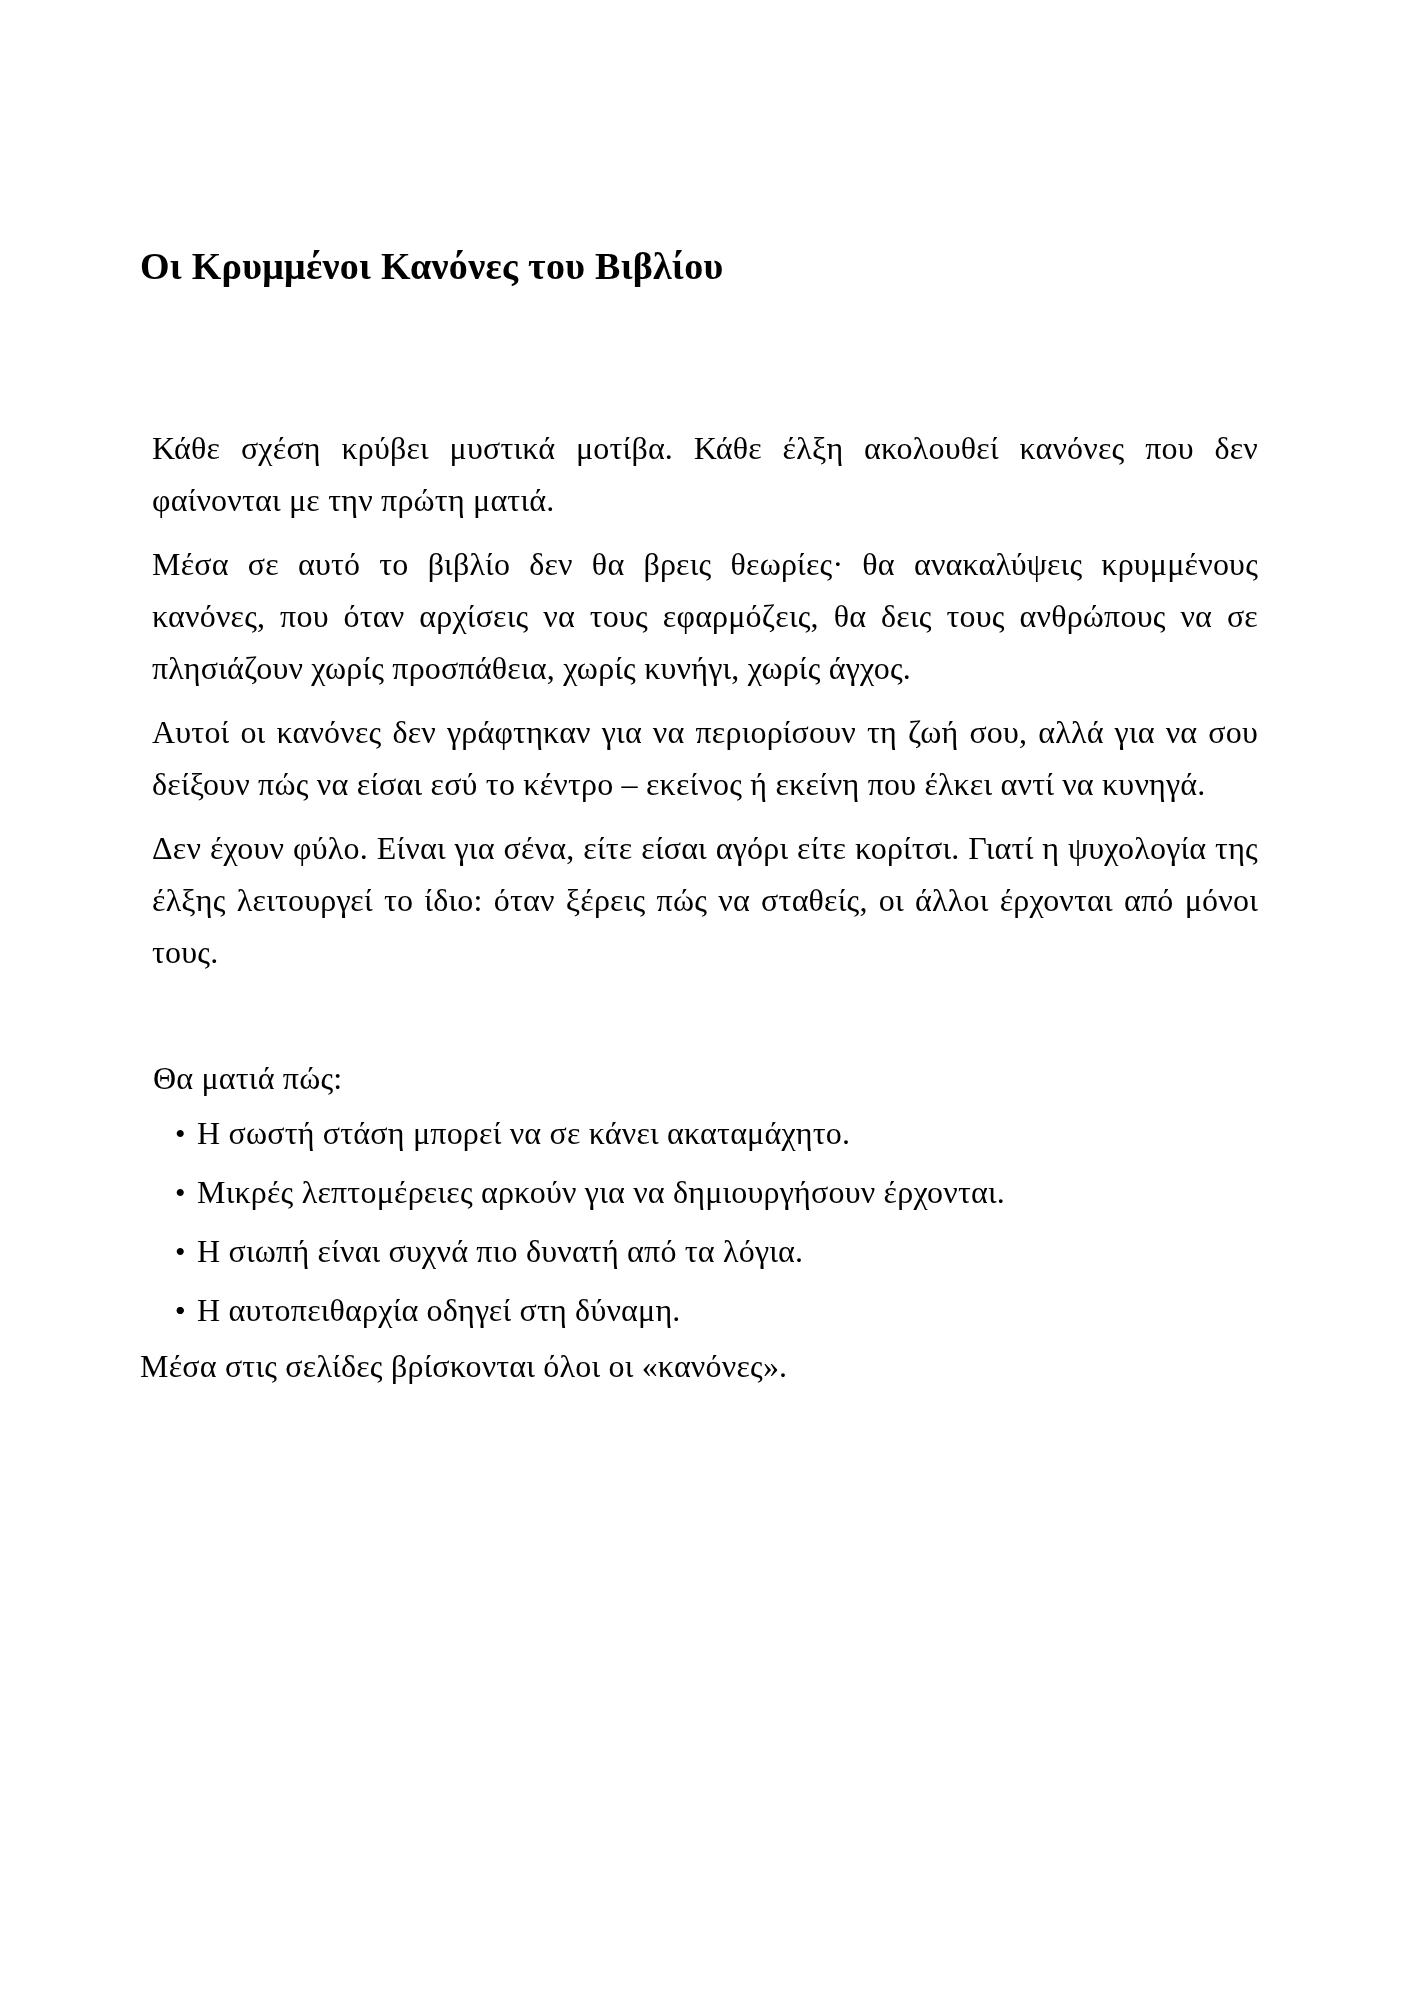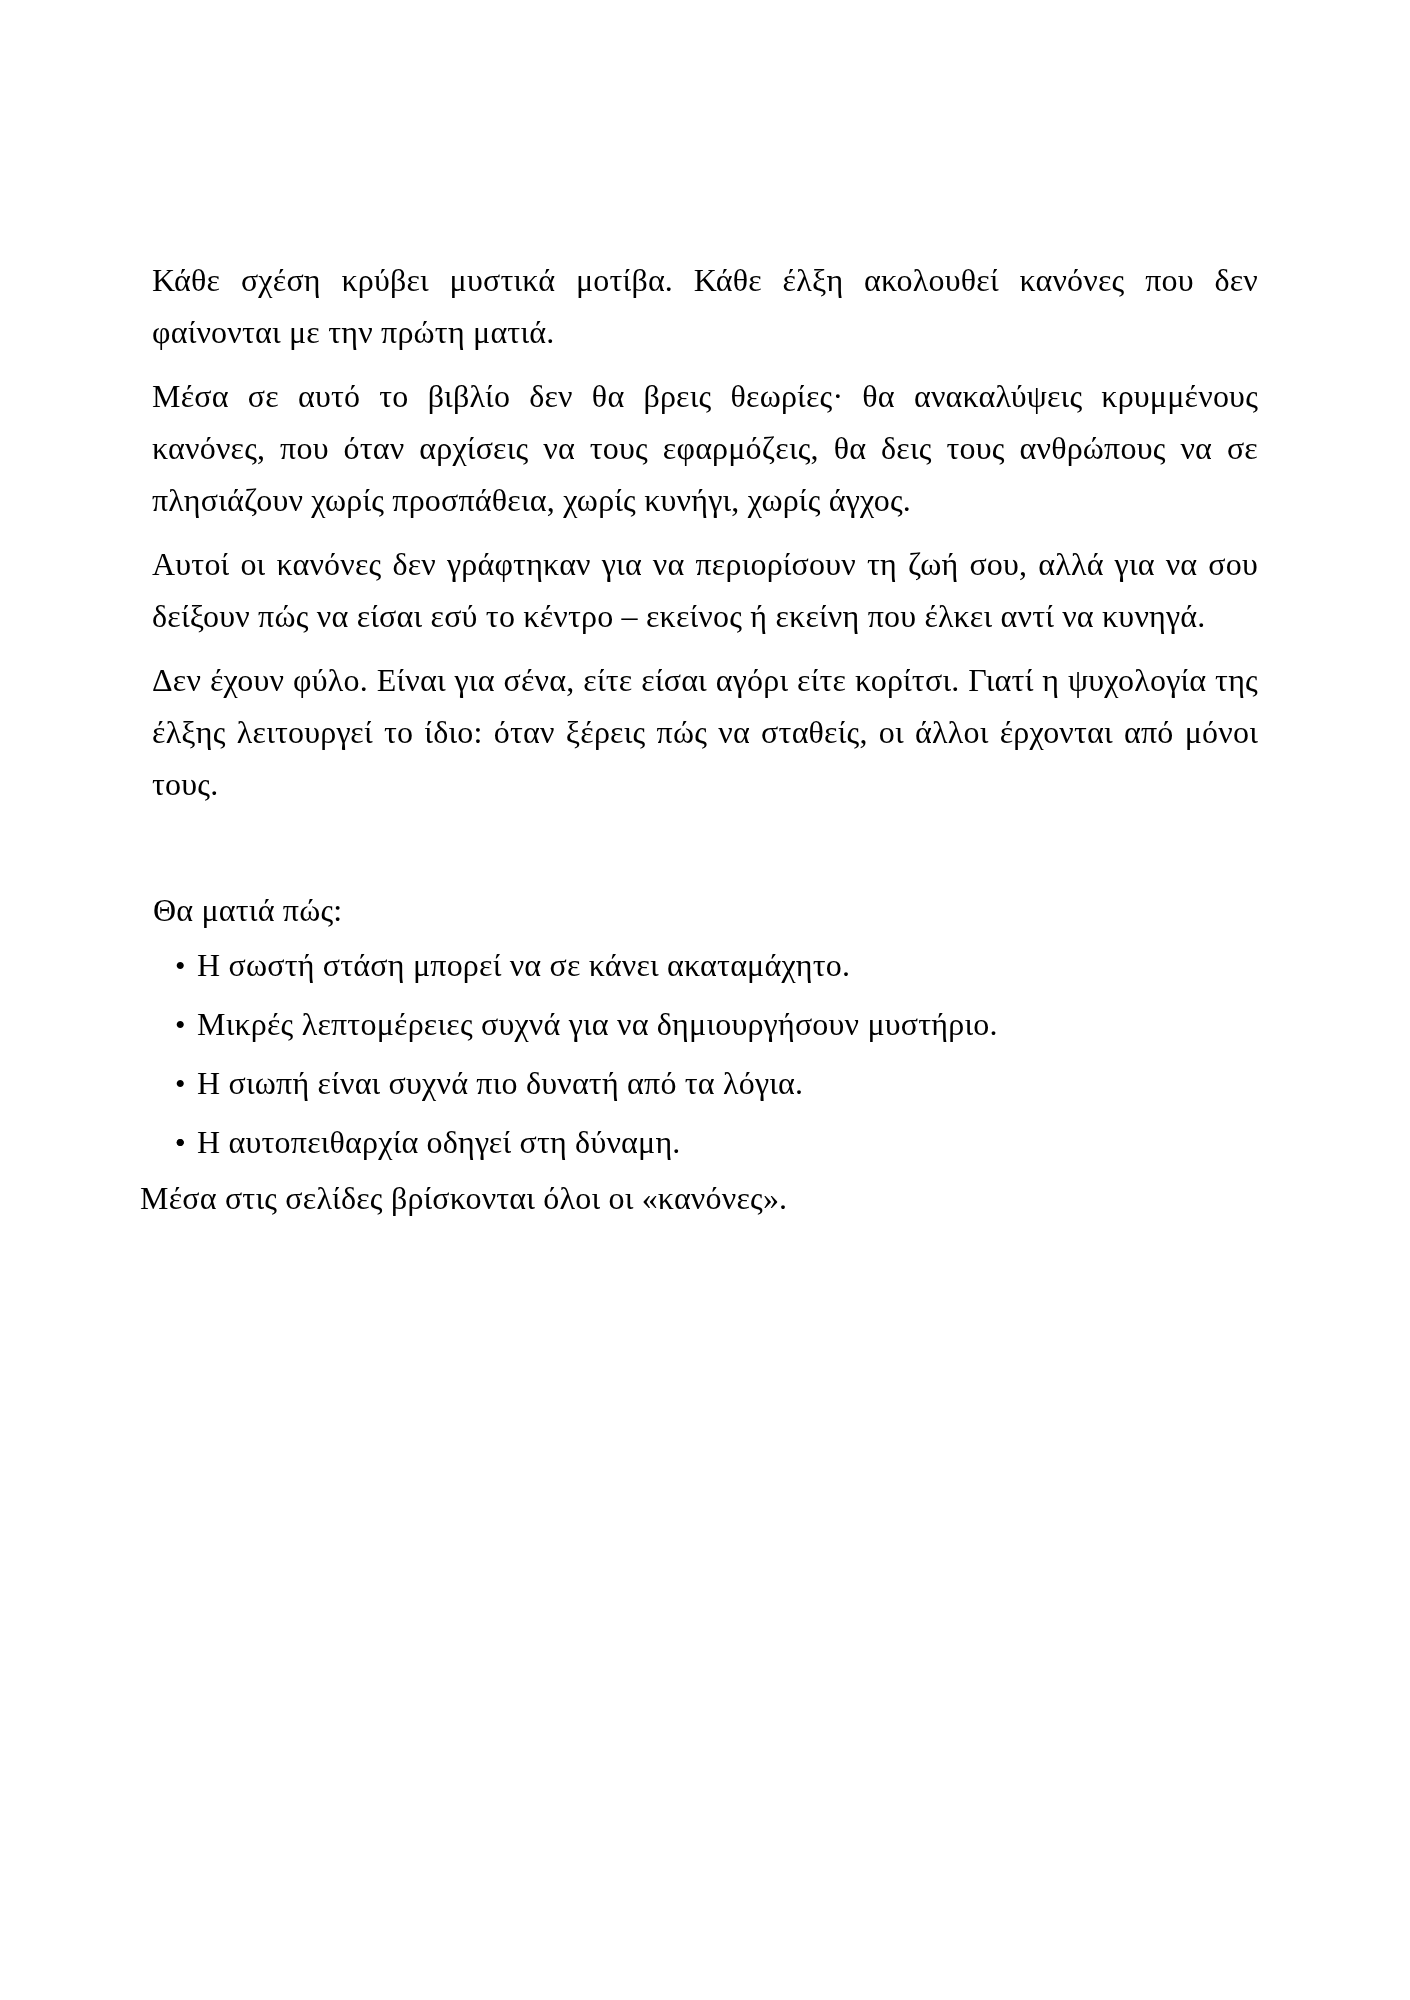--- a/index.html
+++ b/index.html
@@ -73,41 +73,42 @@
     margin: 0;
     text-align: justify;
     letter-spacing: 0.2px;
   }
 </style>
 </head>
 <body>
 
 <div class="page">
 
+  <h1 class="title">Οι Κρυμμένοι Κανόνες του Βιβλίου</h1>
 
   <p class="body-para">Κάθε σχέση κρύβει μυστικά μοτίβα. Κάθε έλξη ακολουθεί κανόνες που δεν φαίνονται με την πρώτη ματιά.</p>
 
   <p class="body-para">Μέσα σε αυτό το βιβλίο δεν θα βρεις θεωρίες· θα ανακαλύψεις κρυμμένους κανόνες, που όταν αρχίσεις να τους εφαρμόζεις, θα δεις τους ανθρώπους να σε πλησιάζουν χωρίς προσπάθεια, χωρίς κυνήγι, χωρίς άγχος.</p>
 
   <p class="body-para">Αυτοί οι κανόνες δεν γράφτηκαν για να περιορίσουν τη ζωή σου, αλλά για να σου δείξουν πώς να είσαι εσύ το κέντρο – εκείνος ή εκείνη που έλκει αντί να κυνηγά.</p>
 
   <p class="body-para">Δεν έχουν φύλο. Είναι για σένα, είτε είσαι αγόρι είτε κορίτσι. Γιατί η ψυχολογία της έλξης λειτουργεί το ίδιο: όταν ξέρεις πώς να σταθείς, οι άλλοι έρχονται από μόνοι τους.</p>
 
   <div class="spacer-a"></div>
 
   <p class="list-intro">Θα ματιά πώς:</p>
 
   <ul class="rules-list">
     <li>
       <span class="bullet">•</span>
       <span>Η σωστή στάση μπορεί να σε κάνει ακαταμάχητο.</span>
     </li>
     <li>
       <span class="bullet">•</span>
-      <span>Μικρές λεπτομέρειες συχνά για να δημιουργήσουν μυστήριο.</span>
+      <span>Μικρές λεπτομέρειες αρκούν για να δημιουργήσουν έρχονται.</span>
     </li>
     <li>
       <span class="bullet">•</span>
       <span>Η σιωπή είναι συχνά πιο δυνατή από τα λόγια.</span>
     </li>
     <li>
       <span class="bullet">•</span>
     </li>
     <li>
       <span class="bullet">•</span>

